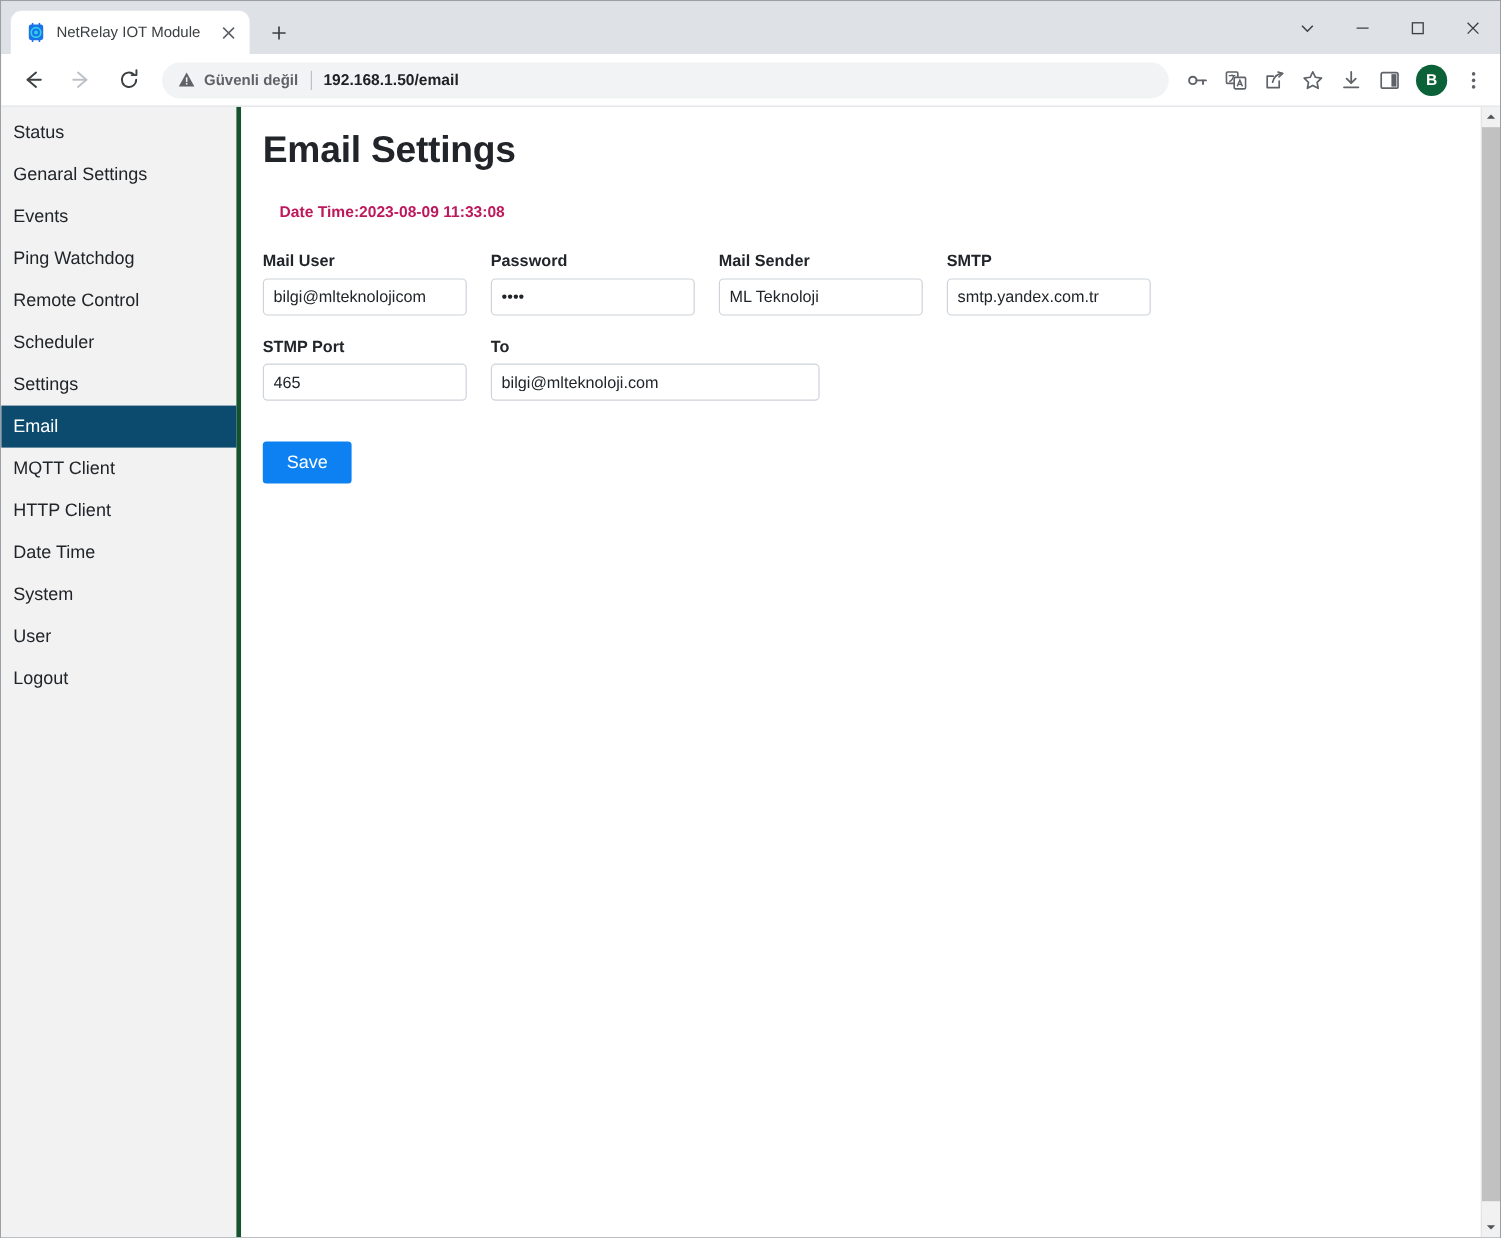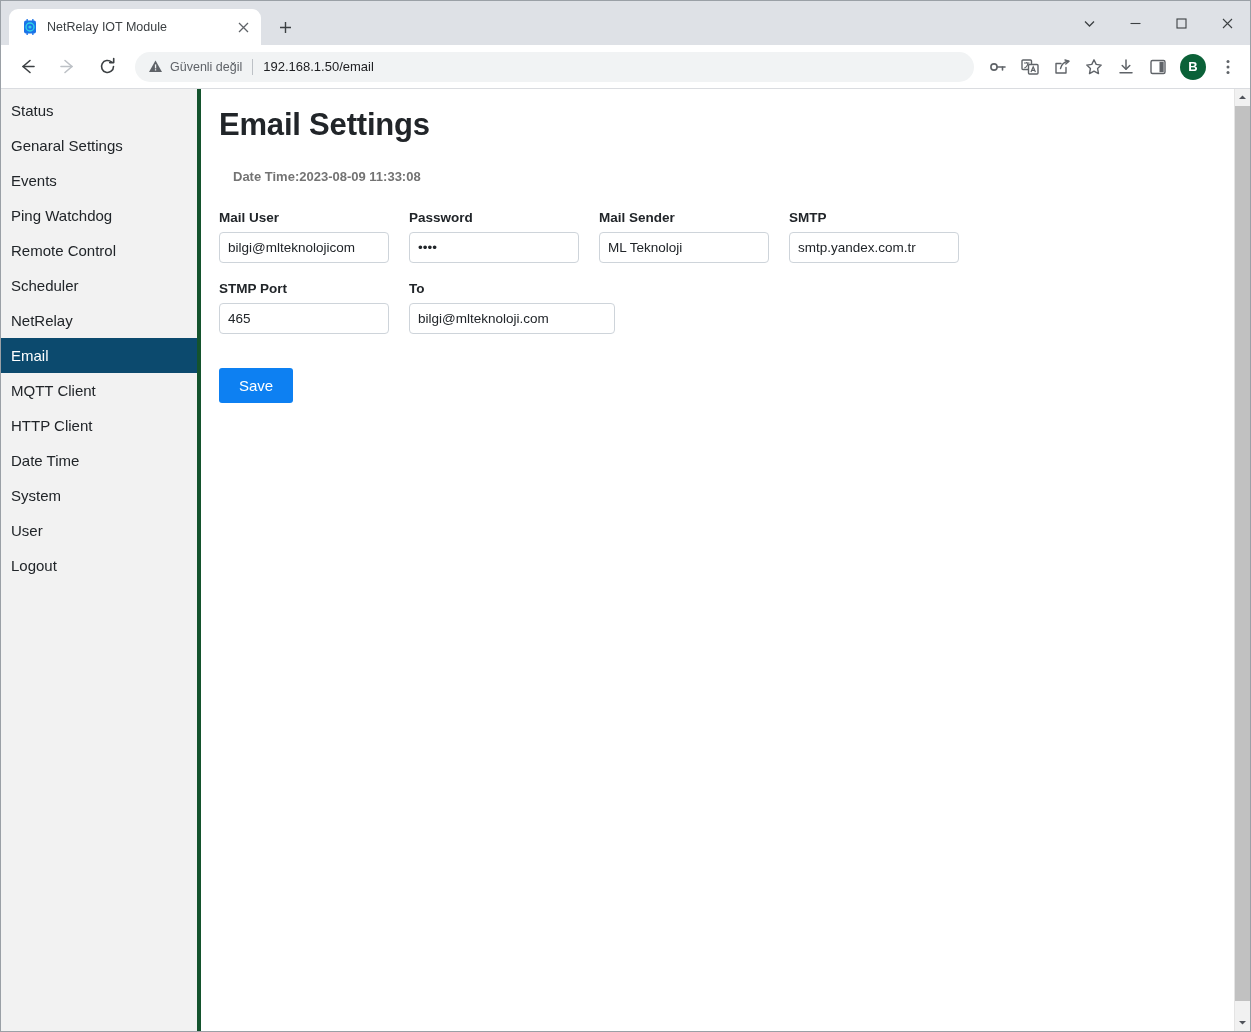--- a/index.html
+++ b/index.html
@@ -33,21 +33,21 @@
     background: #dee1e6;
     display: flex;
     align-items: flex-end;
     padding-left: 8px;
     box-sizing: border-box;
     position: relative;
     flex: none;
   }
   .tab {
     height: 36px;
-    width: 252px;
+    width: 199px;
     background: #ffffff;
     border-radius: 9px 9px 0 0;
     display: flex;
     align-items: center;
     padding: 0 8px 0 12px;
     box-sizing: border-box;
     position: relative;
     cursor: default;
   }
   .tab-favicon {
@@ -133,20 +133,21 @@
     flex: 1;
     height: 30px;
     background: #f1f3f4;
     border-radius: 16px;
     display: flex;
     align-items: center;
     padding: 0 12px;
     margin: 0 8px 0 8px;
     box-sizing: border-box;
     min-width: 0;
+    font-weight: bold;
   }
   .security-chip {
     display: flex;
     align-items: center;
     flex: none;
   }
   .security-icon {
     width: 16px;
     height: 16px;
     margin-right: 7px;
@@ -248,21 +249,21 @@
   .page-title {
     font-size: 31px;
     font-weight: bold;
     color: #212529;
     margin: 0 0 26px 0;
     letter-spacing: -0.2px;
   }
   .datetime-line {
     font-size: 13px;
     font-weight: bold;
-    color: #737373;
+    color: #be185d;
     margin-bottom: 26px;
     padding-left: 14px;
   }
   .form-grid {
     display: flex;
     flex-wrap: wrap;
     max-width: 830px;
     margin-top: 10px;
   }
   .field {
@@ -284,21 +285,21 @@
     background: #ffffff;
     font-size: 13.5px;
     color: #212529;
     padding: 0 8px;
     box-sizing: border-box;
     font-family: "Liberation Sans", sans-serif;
     outline: none;
   }
   .field-input::placeholder { color: #8a9199; }
   .w-sm { width: 170px; }
-  .w-md { width: 206px; }
+  .w-md { width: 274px; }
   .save-btn {
     margin-top: 16px;
     background: #0d80f2;
     color: #ffffff;
     border: none;
     border-radius: 3px;
     font-size: 15px;
     font-family: "Liberation Sans", sans-serif;
     padding: 9px 20px;
     cursor: pointer;
@@ -500,21 +501,21 @@
           <div class="side-item">
             <span>Ping Watchdog</span>
           </div>
           <div class="side-item">
             <span>Remote Control</span>
           </div>
           <div class="side-item">
             <span>Scheduler</span>
           </div>
           <div class="side-item">
-            <span>NetRelay</span>
+            <span>Settings</span>
           </div>
           <div class="side-item active">
             <span>Email</span>
           </div>
           <div class="side-item">
             <span>MQTT Client</span>
           </div>
           <div class="side-item">
             <span>HTTP Client</span>
           </div>

